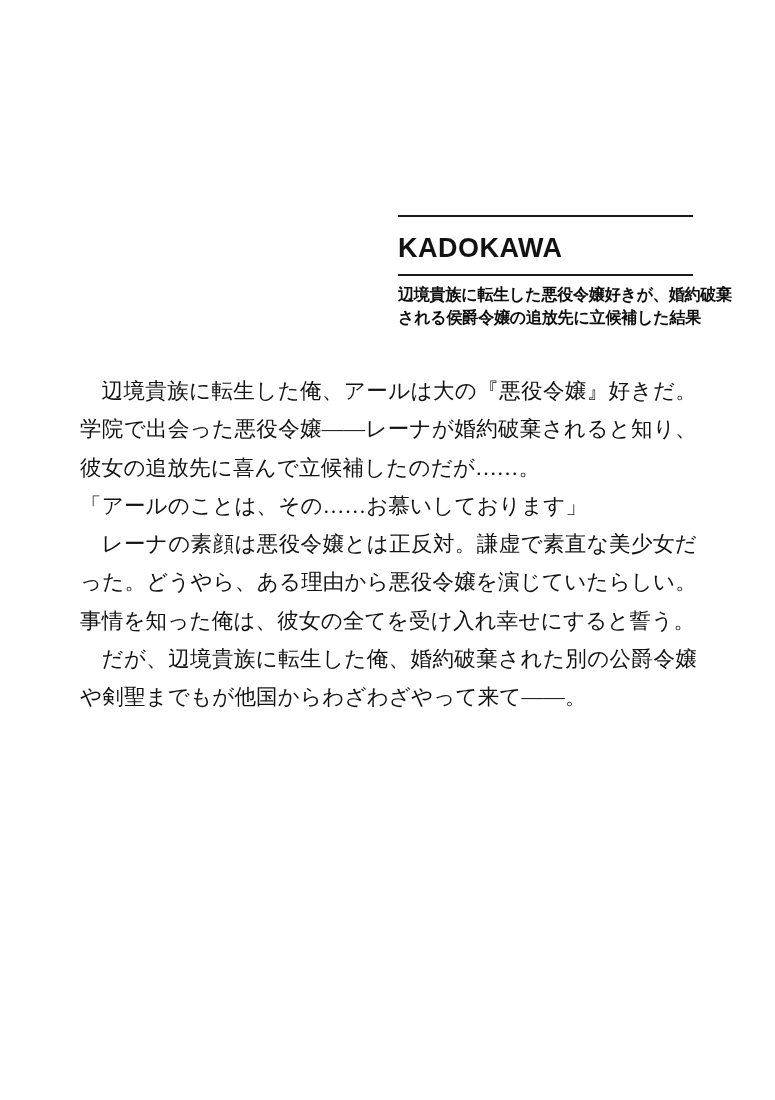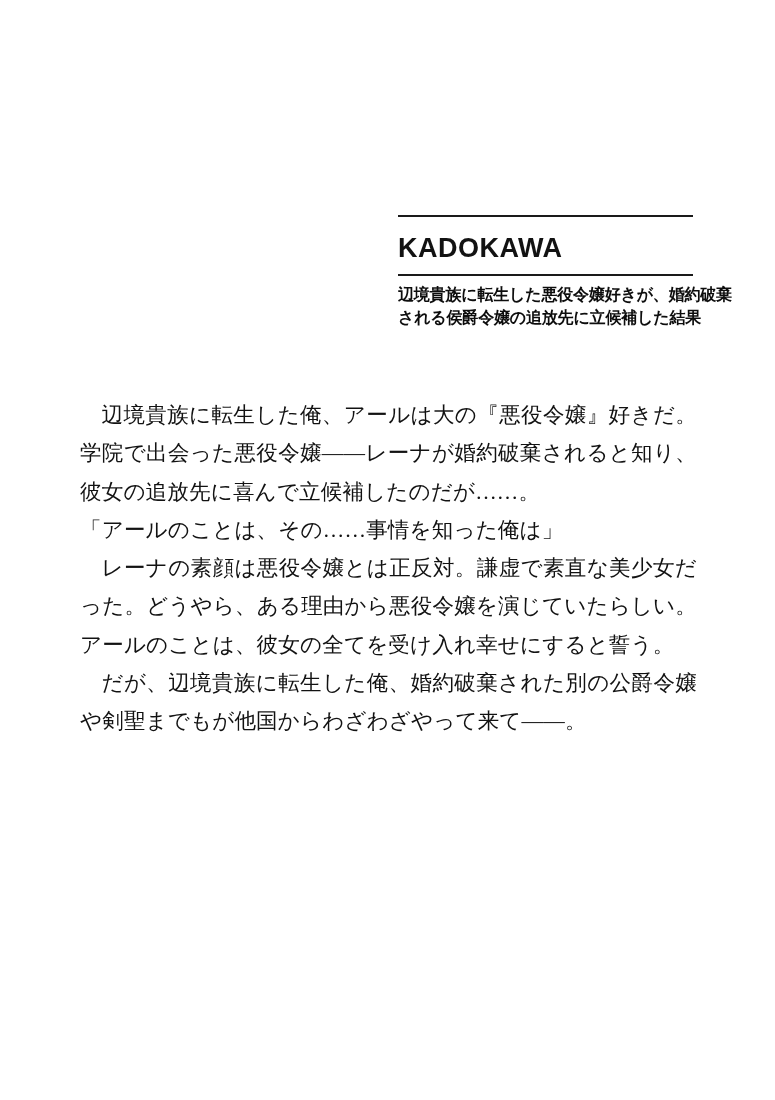--- a/index.html
+++ b/index.html
@@ -73,21 +73,20 @@
   .blurb {
     position: absolute;
     left: 80px;
     top: 372px;
     width: 617px;
     font-family: "Liberation Serif", "DejaVu Serif", serif;
     font-size: 21.5px;
     line-height: 1.78;
     color: #121212;
     letter-spacing: 0.2px;
-    margin-top: 24px;
   }
   .blurb p {
     margin: 0;
     text-align: justify;
     text-justify: inter-character;
   }
   .blurb p.indent {
     text-indent: 1em;
   }
 </style>
@@ -101,18 +100,18 @@
     <div class="publisher-name">KADOKAWA</div>
     <div class="rule-mid"></div>
     <div class="title-lines">
       <span class="tl">辺境貴族に転生した悪役令嬢好きが、婚約破棄</span>
       <span class="tl">される侯爵令嬢の追放先に立候補した結果</span>
     </div>
   </div>
 
   <div class="blurb">
     <p class="indent">辺境貴族に転生した俺、アールは大の『悪役令嬢』好きだ。学院で出会った悪役令嬢——レーナが婚約破棄されると知り、彼女の追放先に喜んで立候補したのだが……。</p>
-    <p>「アールのことは、その……事情を知った俺は」</p>
-    <p class="indent">レーナの素顔は悪役令嬢とは正反対。謙虚で素直な美少女だった。どうやら、ある理由から悪役令嬢を演じていたらしい。アールのことは、彼女の全てを受け入れ幸せにすると誓う。</p>
+    <p>「アールのことは、その……お慕いしております」</p>
+    <p class="indent">レーナの素顔は悪役令嬢とは正反対。謙虚で素直な美少女だった。どうやら、ある理由から悪役令嬢を演じていたらしい。事情を知った俺は、彼女の全てを受け入れ幸せにすると誓う。</p>
     <p class="indent">だが、辺境貴族に転生した俺、婚約破棄された別の公爵令嬢や剣聖までもが他国からわざわざやって来て——。</p>
   </div>
 
 </div>
 
 </body></html>

